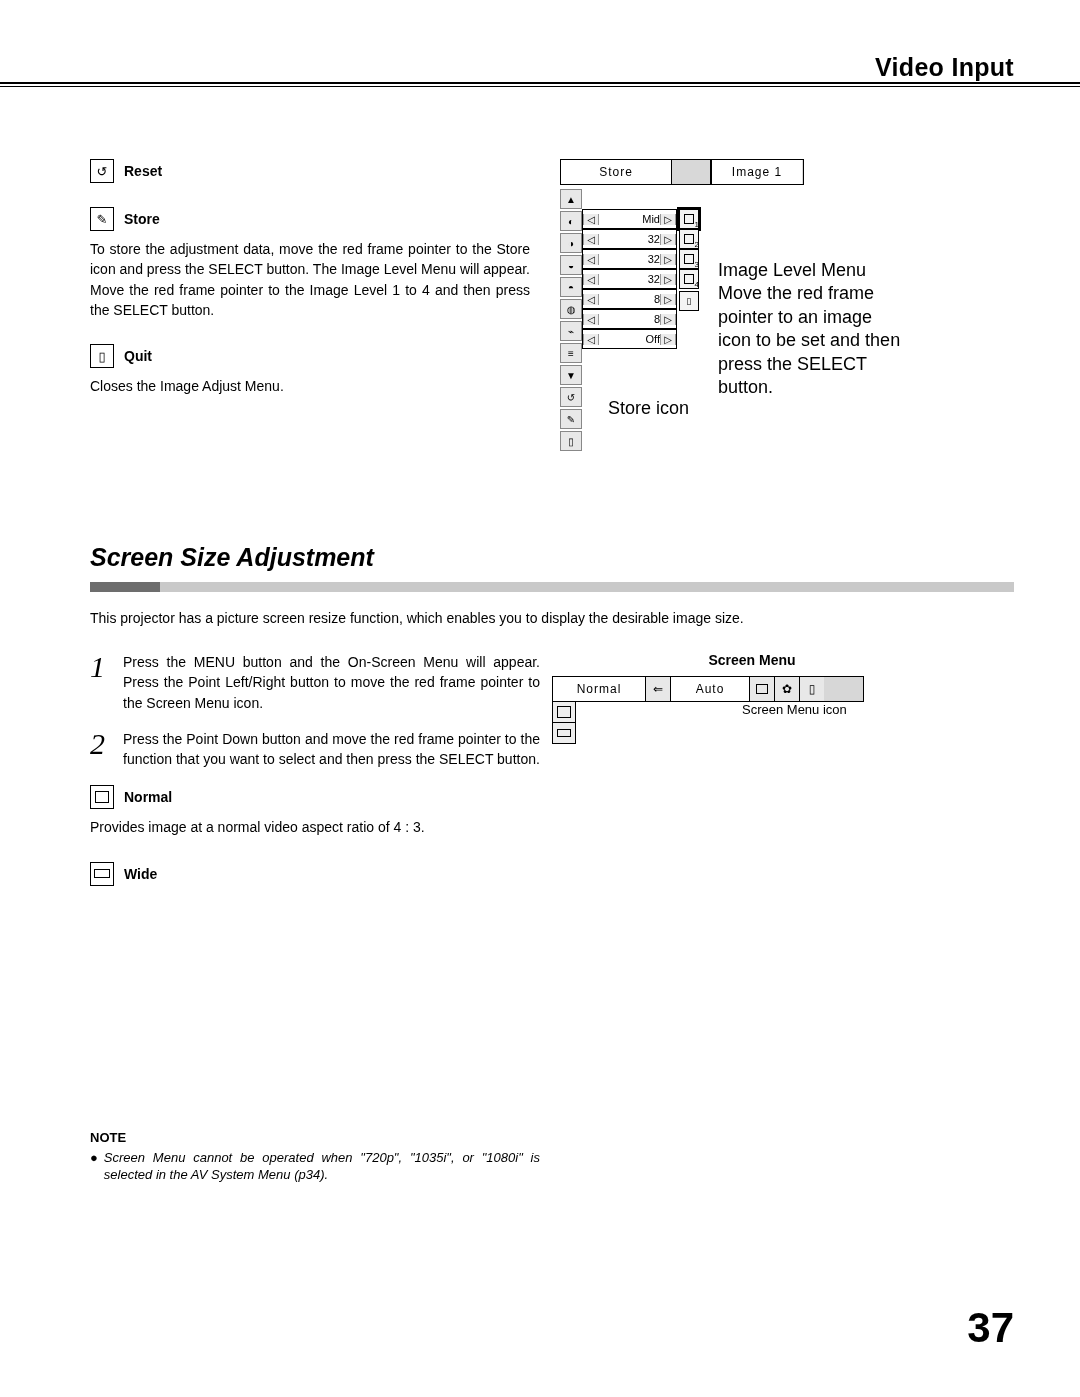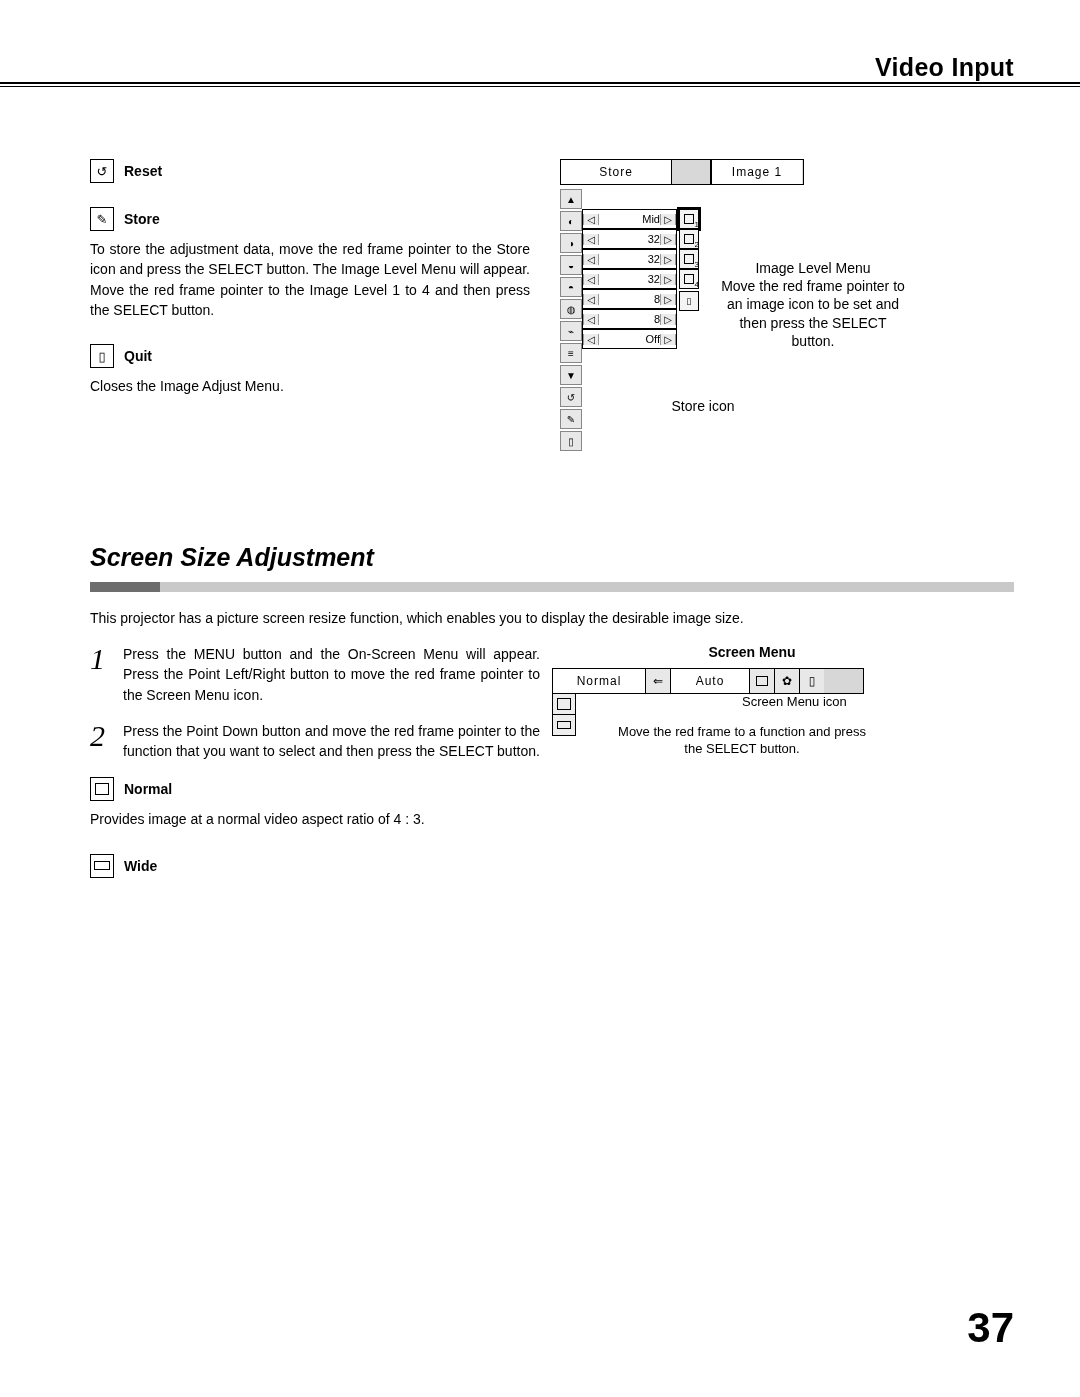--- a/index.html
+++ b/index.html
@@ -144,24 +144,23 @@
     width: 20px; height: 18px;
     border: 1px solid #888;
     background: #e8e8e8;
     font-size: 10px;
     display: flex; align-items: center; justify-content: center;
     margin-bottom: 2px;
   }
 
   .callout {
     position: absolute;
-    font-size: 14px;
+    font-size: 18px;
     line-height: 1.3;
     width: 190px;
-    text-align: center;
   }
   .callout.c1 { left: 168px; top: 100px; }
   .callout.c2 { left: 58px; top: 238px; }
 
   
   .section-h {
     margin-top: 90px;
     font-family: Arial, sans-serif;
     font-style: italic;
     font-weight: bold;
@@ -169,21 +168,21 @@
     margin-bottom: 10px;
   }
   .section-rule {
     display: flex;
     height: 10px;
     margin-bottom: 18px;
   }
   .section-rule .dark { background: #6d6d6d; width: 70px; }
   .section-rule .light { background: #c9c9c9; flex: 1; }
 
-  .intro { font-size: 14px; margin-bottom: 18px; }
+  .intro { font-size: 14px; margin-bottom: 26px; }
 
   .steps { width: 450px; float: left; }
   .step { display: flex; gap: 18px; margin-bottom: 16px; }
   .step .num {
     font-family: 'Times New Roman', serif;
     font-style: italic;
     font-size: 30px;
     line-height: 1;
     width: 20px;
   }
@@ -435,20 +434,26 @@
       </div>
       <div class="sm-below">
         <div class="sq">
             <span class="inner"></span>
           </div>
         <div class="sq w">
             <span class="inner"></span>
           </div>
       </div>
       <div class="r2-call1">Screen Menu icon</div>
-      <div class="r2-call2">Move the red frame to a function and press the SELECT button.</div>
     </div>
   </div>
 
+  <div class="note-block">
+    <div class="note-h">NOTE</div>
+    <div class="note-item">
+      <span class="bullet">●</span>
+      <span>Screen Menu cannot be operated when "720p", "1035i", or "1080i" is selected in the AV System Menu (p34).</span>
+    </div>
+  </div>
 
 </div>
 
 <div class="page-num">37</div>
 
 </body></html>

